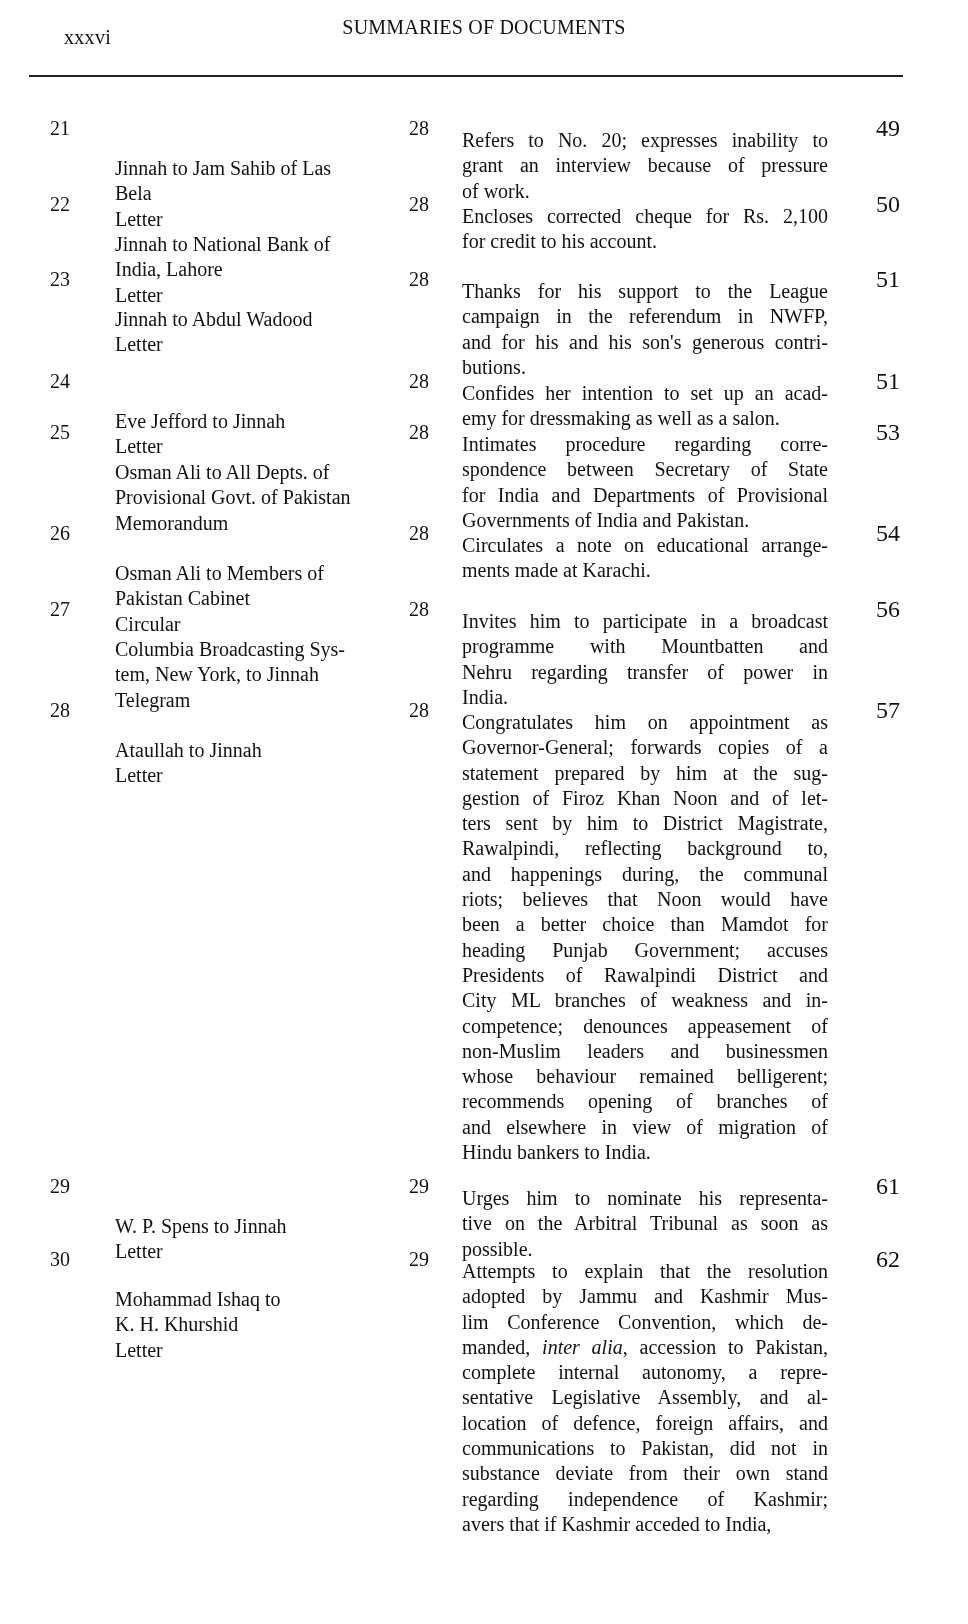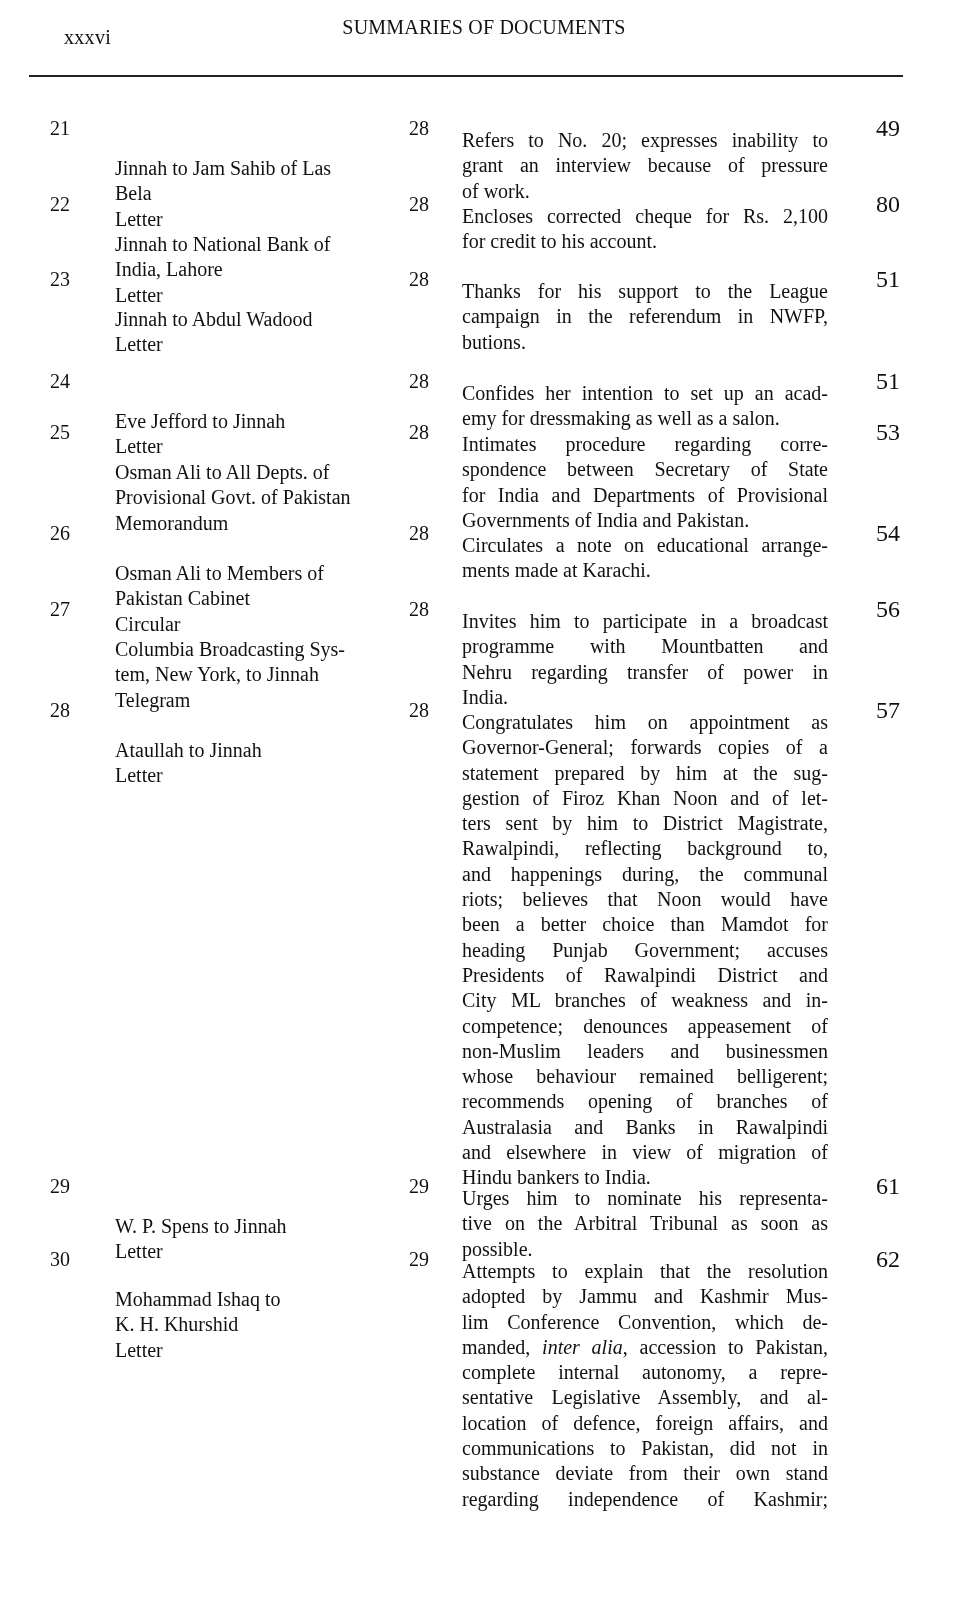--- a/index.html
+++ b/index.html
@@ -65,32 +65,33 @@
       <div class="title-col">
         <div class="line">Jinnah to National Bank of</div>
         <div class="line">India, Lahore</div>
         <div class="line">Letter</div>
       </div>
       <span class="date">28</span>
       <div class="summary-col">
         <div class="line">Encloses corrected cheque for Rs. 2,100</div>
         <div class="line last">for credit to his account.</div>
       </div>
-      <span class="page-ref">80</span>
+      <span class="page-ref">50</span>
     </div>
     <div class="entry" style="top: 267px;">
       <span class="num">23</span>
       <div class="title-col">
         <div class="line">Jinnah to Abdul Wadood</div>
         <div class="line">Letter</div>
       </div>
       <span class="date">28</span>
       <div class="summary-col">
         <div class="line">Thanks for his support to the League</div>
         <div class="line">campaign in the referendum in NWFP,</div>
+        <div class="line">and for his and his son's generous contri-</div>
         <div class="line last">butions.</div>
       </div>
       <span class="page-ref">51</span>
     </div>
     <div class="entry" style="top: 369px;">
       <span class="num">24</span>
       <div class="title-col">
         <div class="line">Eve Jefford to Jinnah</div>
         <div class="line">Letter</div>
       </div>
@@ -164,21 +165,20 @@
         <div class="line">and happenings during, the communal</div>
         <div class="line">riots; believes that Noon would have</div>
         <div class="line">been a better choice than Mamdot for</div>
         <div class="line">heading Punjab Government; accuses</div>
         <div class="line">Presidents of Rawalpindi District and</div>
         <div class="line">City ML branches of weakness and in-</div>
         <div class="line">competence; denounces appeasement of</div>
         <div class="line">non-Muslim leaders and businessmen</div>
         <div class="line">whose behaviour remained belligerent;</div>
         <div class="line">recommends opening of branches of</div>
-        <div class="line">Australasia and Banks in Rawalpindi</div>
         <div class="line">and elsewhere in view of migration of</div>
         <div class="line last">Hindu bankers to India.</div>
       </div>
       <span class="page-ref">57</span>
     </div>
     <div class="entry" style="top: 1174px;">
       <span class="num">29</span>
       <div class="title-col">
         <div class="line">W. P. Spens to Jinnah</div>
         <div class="line">Letter</div>
@@ -203,16 +203,17 @@
         <div class="line">Attempts to explain that the resolution</div>
         <div class="line">adopted by Jammu and Kashmir Mus-</div>
         <div class="line">lim Conference Convention, which de-</div>
         <div class="line">manded, <em>inter alia</em>, accession to Pakistan,</div>
         <div class="line">complete internal autonomy, a repre-</div>
         <div class="line">sentative Legislative Assembly, and al-</div>
         <div class="line">location of defence, foreign affairs, and</div>
         <div class="line">communications to Pakistan, did not in</div>
         <div class="line">substance deviate from their own stand</div>
         <div class="line">regarding independence of Kashmir;</div>
+        <div class="line last">avers that if Kashmir acceded to India,</div>
       </div>
       <span class="page-ref">62</span>
     </div>
   </div>
 
 </body></html>

